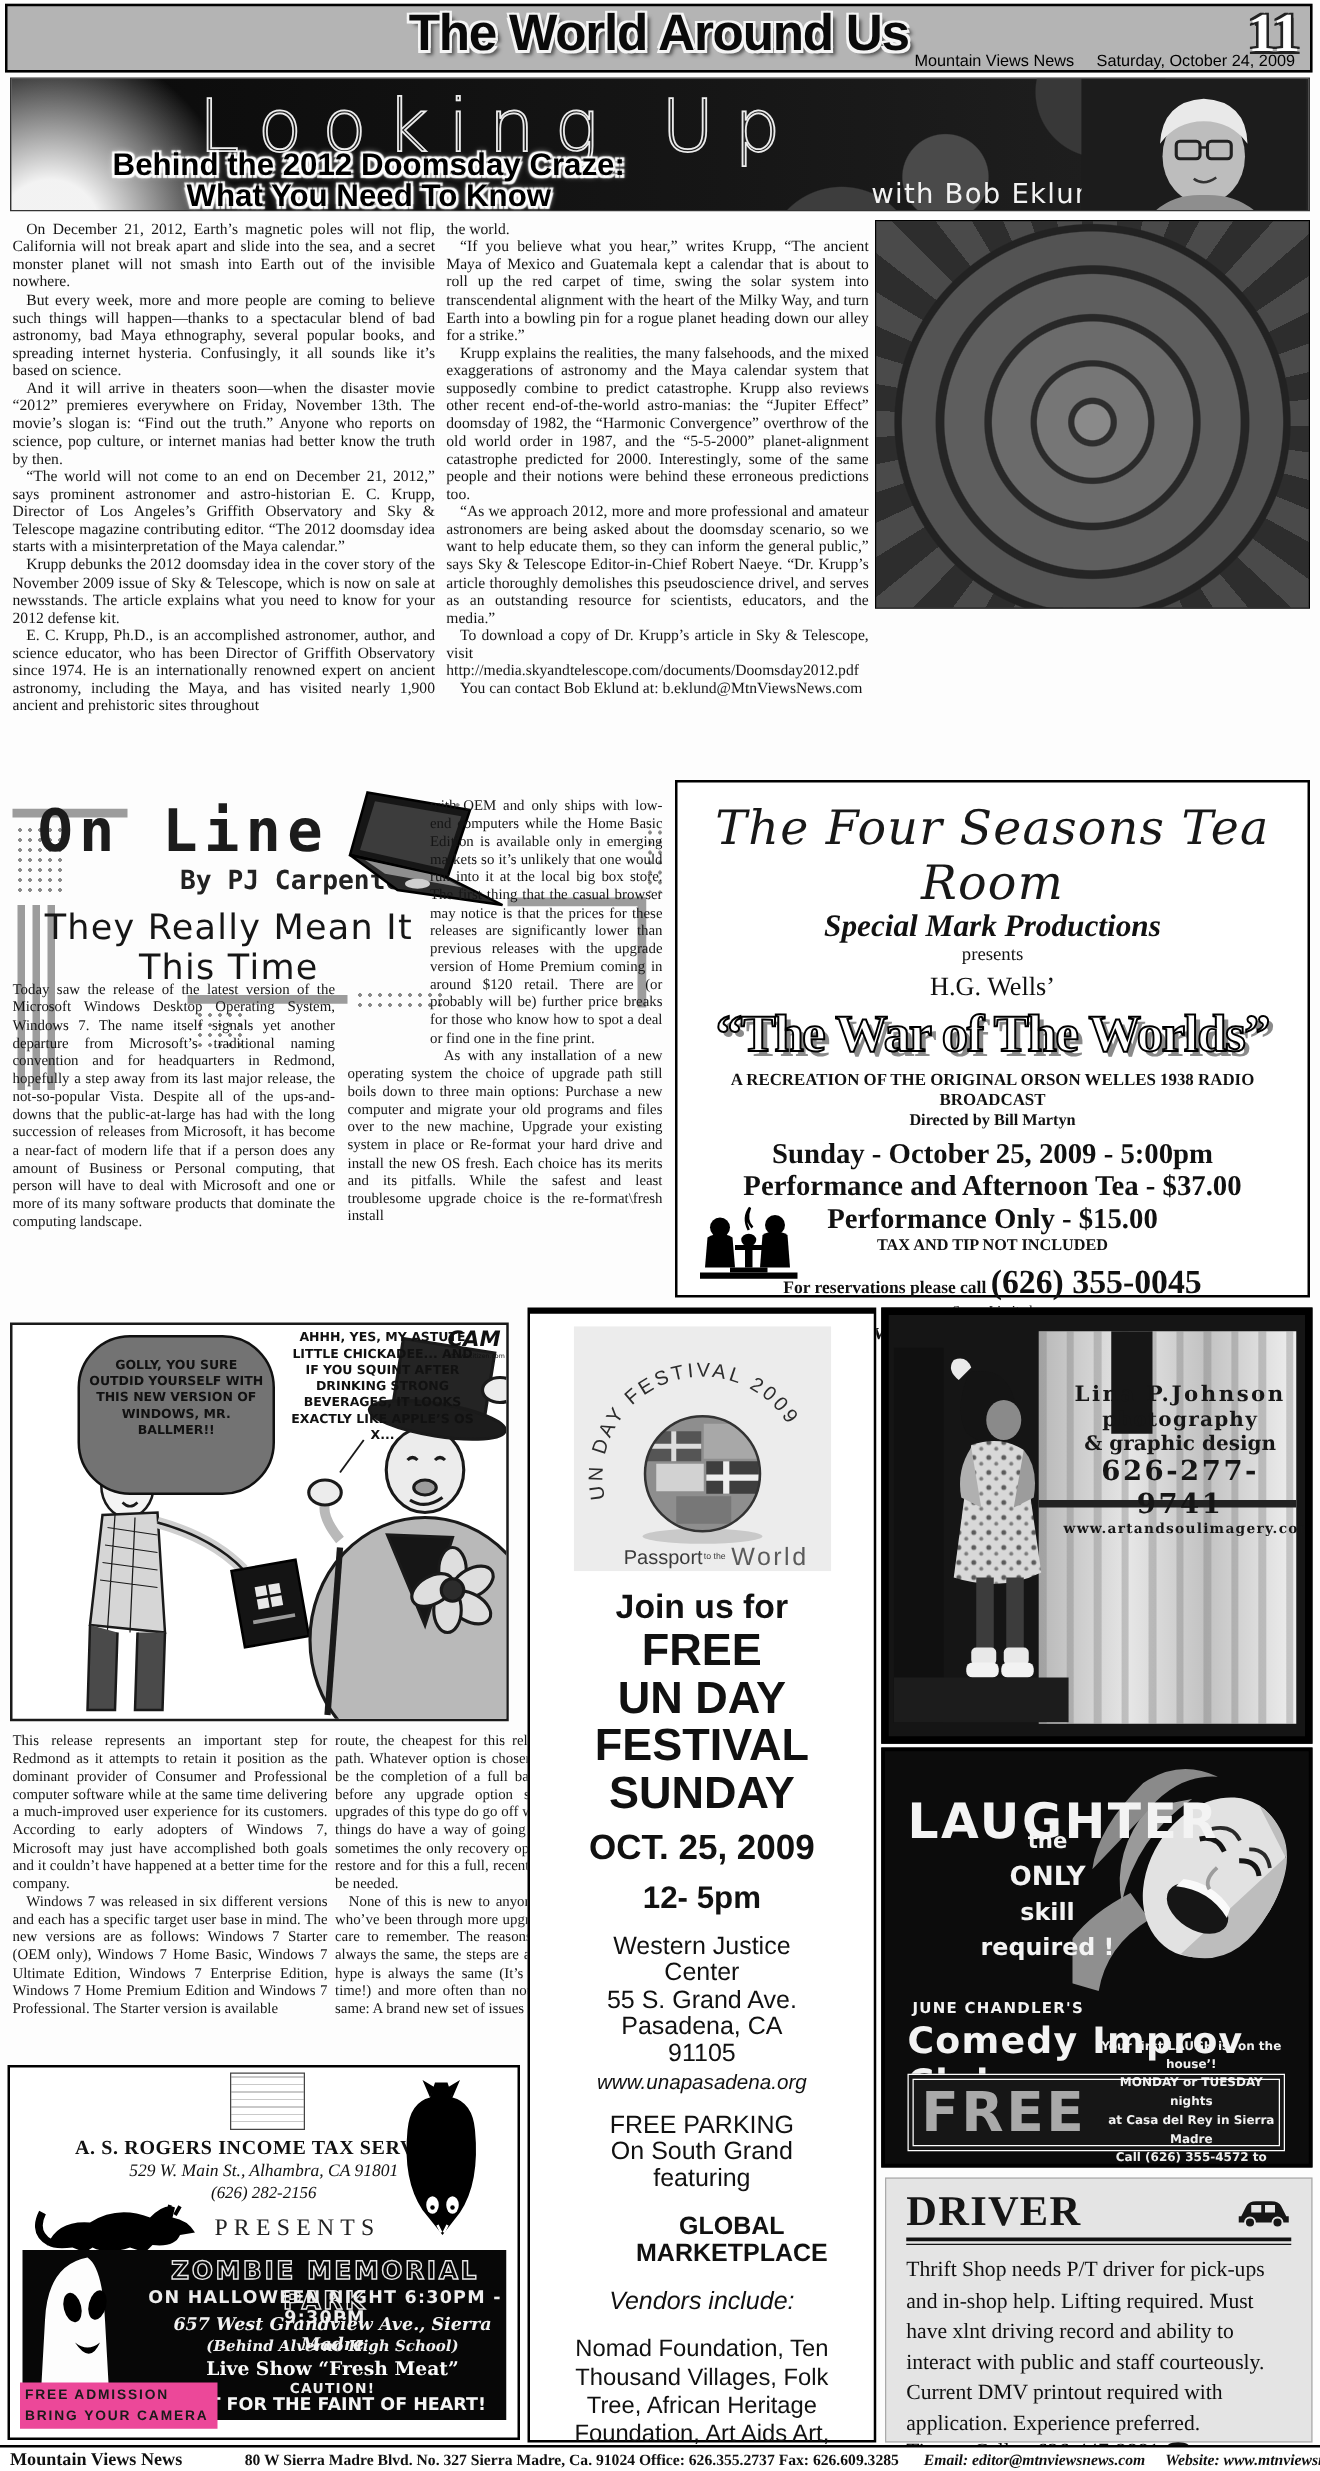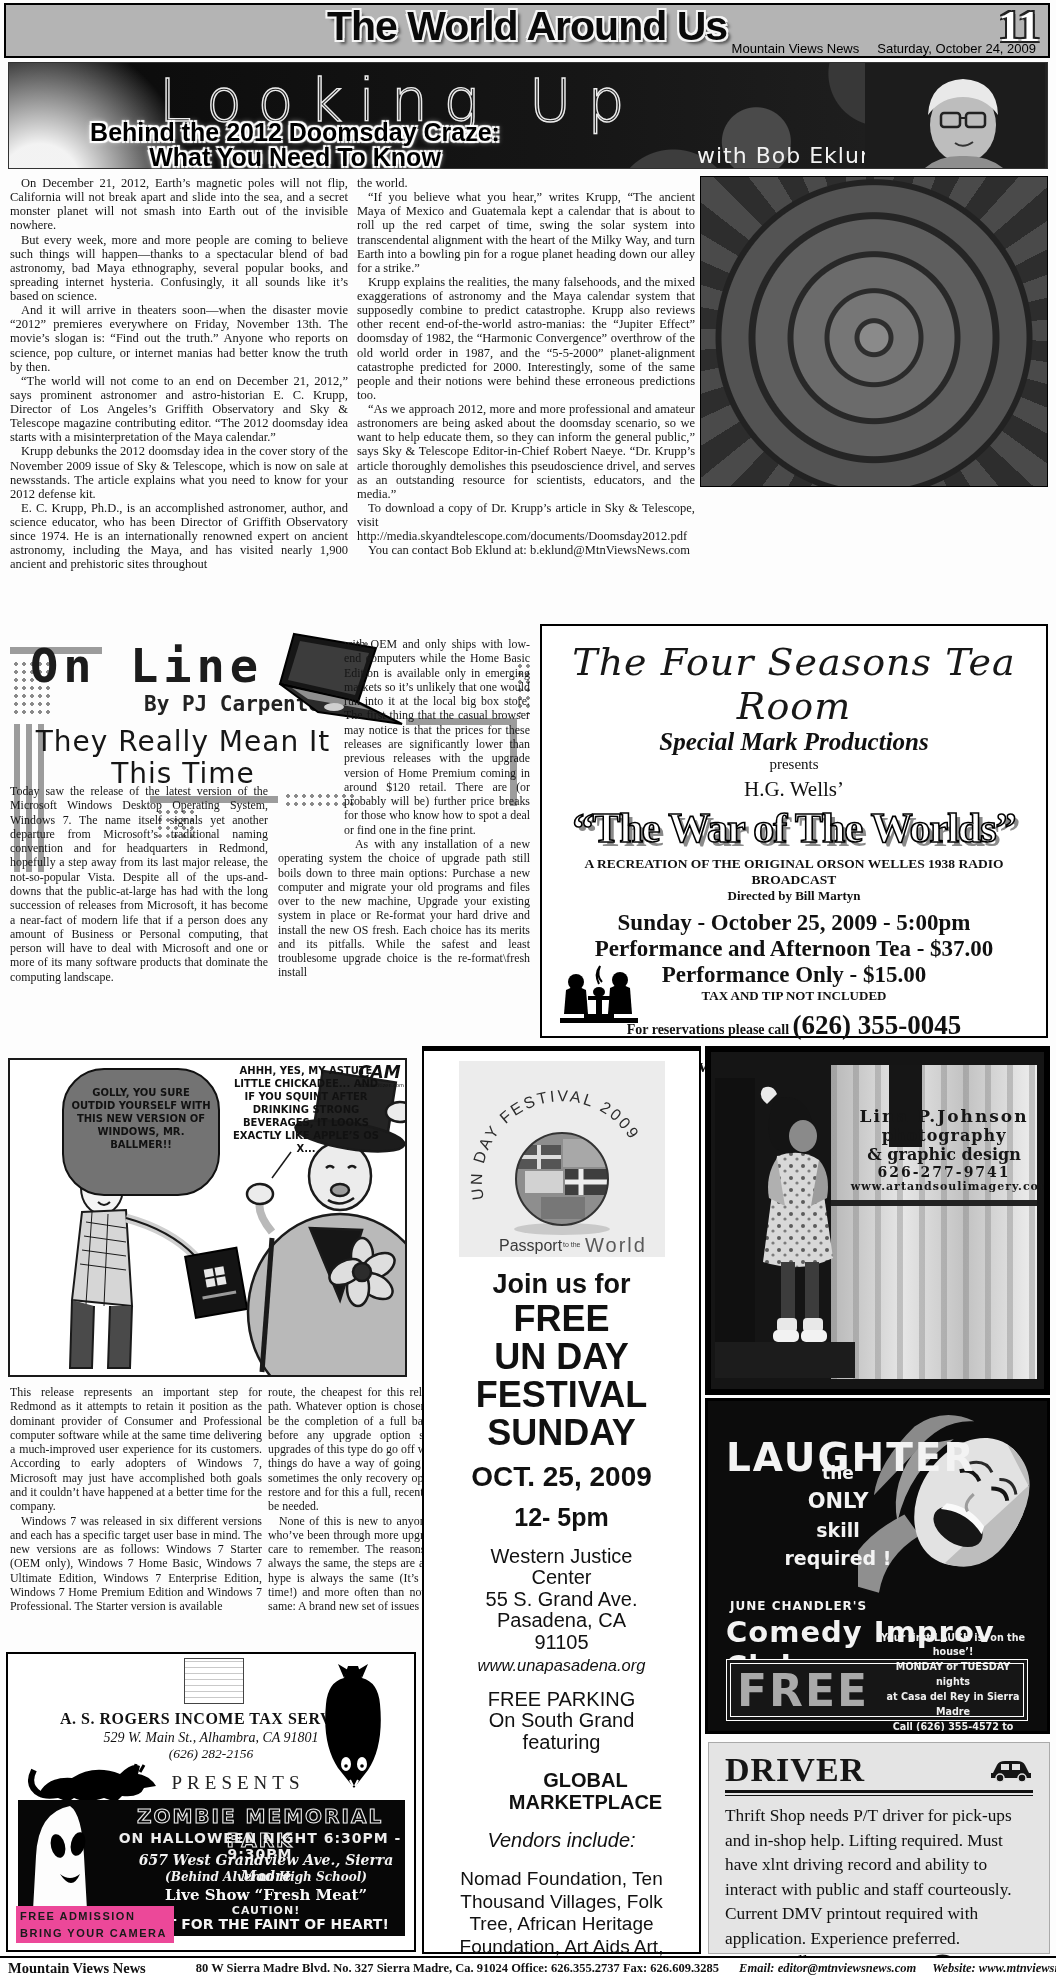--- a/index.html
+++ b/index.html
@@ -118,21 +118,21 @@
     background:
       repeating-linear-gradient(90deg, rgba(120,120,120,.35) 0 6px, rgba(255,255,255,0) 6px 22px),
       linear-gradient(90deg,#b8b8b8,#e6e6e6 35%,#c2c2c2 65%,#efefef);}
   .curtain .frame{position:absolute;left:28%;top:0;width:16%;height:26%;background:#161616;}
   .curtain .rod{position:absolute;left:0;top:43%;width:100%;height:6px;background:#222;}
   .lina-txt{position:absolute;left:42%;top:16%;width:56%;text-align:center;color:#161616;
     font-family:"DejaVu Serif",serif;font-weight:bold;}
   .lina-txt .t1{font-size:17px;letter-spacing:2px;}
   .lina-txt .t2{font-size:16px;letter-spacing:1px;}
   .lina-txt .t3{font-size:16px;}
-  .lina-txt .t4{font-size:14px;letter-spacing:2px;}
+  .lina-txt .t4{font-size:22px;letter-spacing:2px;}
   .lina-txt .t5{font-size:11px;letter-spacing:1px;}
 
   
   .laugh{left:705px;top:1398px;width:345px;height:336px;box-sizing:border-box;background:#0c0c0c;border:3px solid #000;
     color:#f3f3f3;font-family:"DejaVu Sans",sans-serif;overflow:hidden;}
   .lg-title{position:absolute;left:18px;top:8px;font-size:39px;font-weight:bold;letter-spacing:2px;margin-top:26px;}
   .lg-sub{position:absolute;left:55px;top:62px;width:150px;text-align:center;font-weight:bold;}
   .lg-sub .s1{font-size:17px;} .lg-sub .s2{font-size:21px;margin-top:6px;}
   .lg-sub .s3{font-size:19px;margin-top:6px;} .lg-sub .s4{font-size:19px;margin-top:6px;}
   .lg-june{position:absolute;left:22px;top:198px;font-size:12px;font-weight:bold;letter-spacing:1px;}

